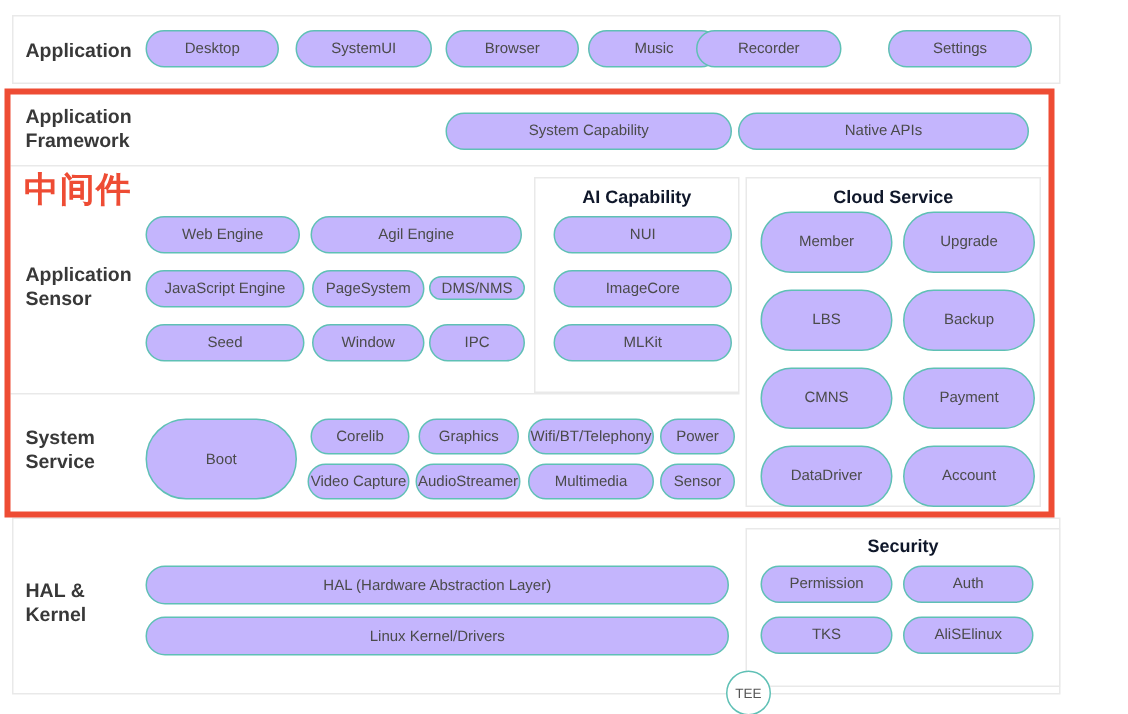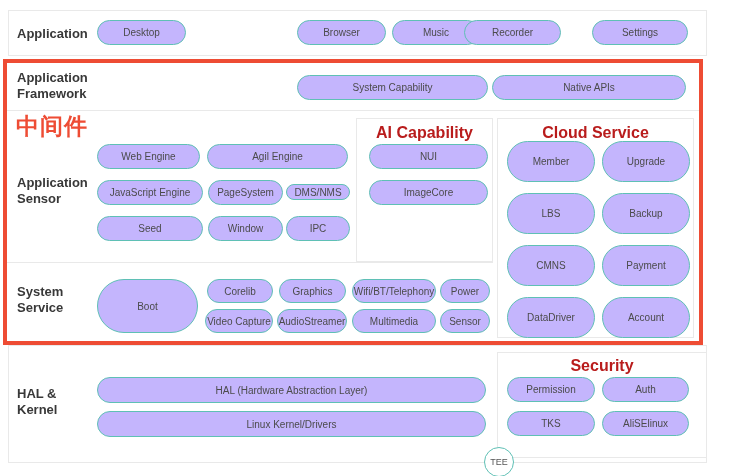--- a/index.html
+++ b/index.html
@@ -19,21 +19,21 @@
     position:absolute;border:1.5px solid var(--teal-border);border-radius:13px;background:#c4b5fd;
     display:flex;align-items:center;justify-content:center;
     font-size:10px;color:#4b4b4b;box-sizing:border-box;white-space:nowrap;z-index:3;
   }
   .pill.tall{border-radius:21px;}
   .pill.boot{border-radius:28px;}
   .layer-label{
     position:absolute;font-weight:bold;color:#383838;font-size:13px;line-height:1.2;z-index:2;
   }
   .section-title{
-    position:absolute;font-weight:bold;color:#b91c1c;font-size:16px;text-align:center;z-index:2;
+    position:absolute;font-weight:bold;color:#0f172a;font-size:12px;text-align:center;z-index:2;
   }
   .middleware{
     position:absolute;font-weight:bold;color:var(--red-highlight);font-size:23px;letter-spacing:1px;z-index:6;
   }
   .tee{
     position:absolute;width:30px;height:30px;border-radius:50%;border:1.5px solid var(--teal-border);
     background:#fff;display:flex;align-items:center;justify-content:center;
     font-size:9px;color:#555;box-sizing:border-box;z-index:7;
   }
 </style>
@@ -48,20 +48,21 @@
   <div class="box" style="left:497px;top:118px;width:197px;height:220px;"></div>
   <div class="box" style="left:497px;top:352px;width:210px;height:106px;"></div>
 
   <div class="hline" style="left:7px;top:110px;width:692px;"></div>
   <div class="hline" style="left:7px;top:262px;width:486px;"></div>
 
   <div class="red-box" style="left:3px;top:59px;width:700px;height:286px;"></div>
 
   <div class="layer-label" style="left:17px;top:26px;">Application</div>
   <div class="pill" style="left:97px;top:20px;width:89px;height:25px;">Desktop</div>
+  <div class="pill" style="left:197px;top:20px;width:91px;height:25px;">SystemUI</div>
   <div class="pill" style="left:392px;top:20px;width:88px;height:25px;">Music</div>
   <div class="pill" style="left:297px;top:20px;width:89px;height:25px;">Browser</div>
   <div class="pill" style="left:464px;top:20px;width:97px;height:25px;">Recorder</div>
   <div class="pill" style="left:592px;top:20px;width:96px;height:25px;">Settings</div>
 
   <div class="layer-label" style="left:17px;top:70px;width:80px;">Application Framework</div>
   <div class="pill" style="left:297px;top:75px;width:191px;height:25px;">System Capability</div>
   <div class="pill" style="left:492px;top:75px;width:194px;height:25px;">Native APIs</div>
 
   <div class="middleware" style="left:16px;top:111px;">中间件</div>
@@ -72,20 +73,21 @@
   <div class="pill" style="left:97px;top:180px;width:106px;height:25px;">JavaScript Engine</div>
   <div class="pill" style="left:208px;top:180px;width:75px;height:25px;">PageSystem</div>
   <div class="pill" style="left:286px;top:184px;width:64px;height:16px;">DMS/NMS</div>
   <div class="pill" style="left:97px;top:216px;width:106px;height:25px;">Seed</div>
   <div class="pill" style="left:208px;top:216px;width:75px;height:25px;">Window</div>
   <div class="pill" style="left:286px;top:216px;width:64px;height:25px;">IPC</div>
 
   <div class="section-title" style="left:356px;top:124px;width:137px;">AI Capability</div>
   <div class="pill" style="left:369px;top:144px;width:119px;height:25px;">NUI</div>
   <div class="pill" style="left:369px;top:180px;width:119px;height:25px;">ImageCore</div>
+  <div class="pill" style="left:369px;top:216px;width:119px;height:25px;">MLKit</div>
 
   <div class="section-title" style="left:497px;top:124px;width:197px;">Cloud Service</div>
   <div class="pill tall" style="left:507px;top:141px;width:88px;height:41px;">Member</div>
   <div class="pill tall" style="left:602px;top:141px;width:88px;height:41px;">Upgrade</div>
   <div class="pill tall" style="left:507px;top:193px;width:88px;height:41px;">LBS</div>
   <div class="pill tall" style="left:602px;top:193px;width:88px;height:41px;">Backup</div>
   <div class="pill tall" style="left:507px;top:245px;width:88px;height:41px;">CMNS</div>
   <div class="pill tall" style="left:602px;top:245px;width:88px;height:41px;">Payment</div>
   <div class="pill tall" style="left:507px;top:297px;width:88px;height:41px;">DataDriver</div>
   <div class="pill tall" style="left:602px;top:297px;width:88px;height:41px;">Account</div>

